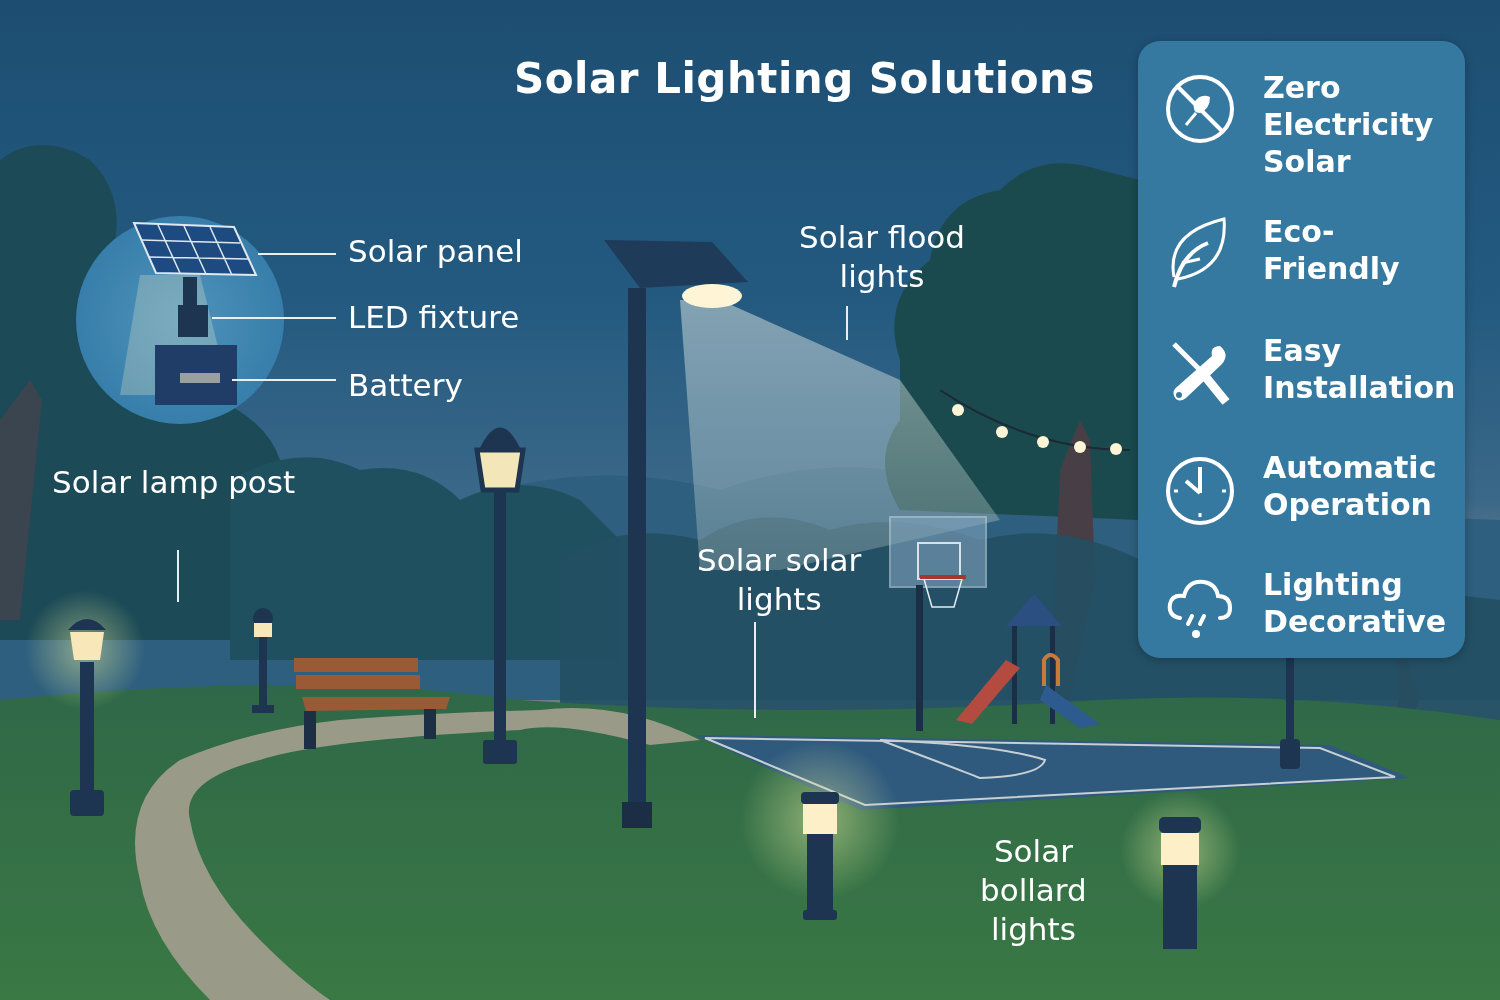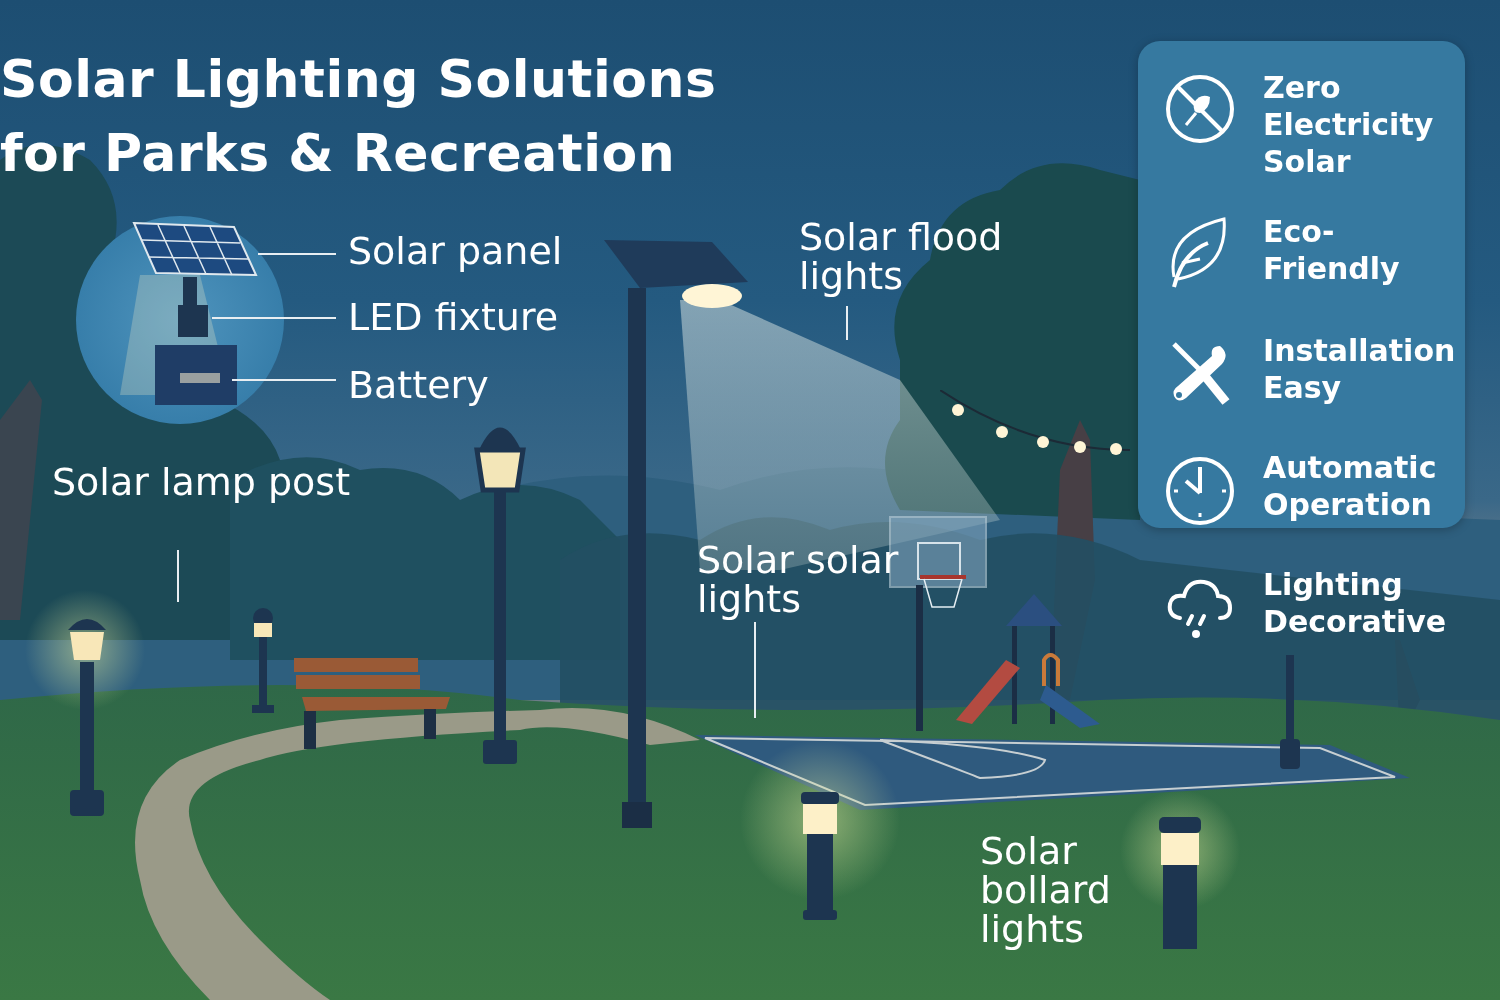--- a/index.html
+++ b/index.html
@@ -1,24 +1,24 @@
 <!DOCTYPE html>
 <html><head>
 <meta charset="utf-8">
 <style>
   html,body{margin:0;padding:0;}
   body{width:1500px;height:1000px;overflow:hidden;font-family:"DejaVu Sans","Liberation Sans",sans-serif;}
   .scene{position:relative;width:1500px;height:1000px;overflow:hidden;
     background:linear-gradient(180deg,#1d4e72 0%,#245a80 30%,#3a6888 50%,#8a8a8c 62%,#6c7c88 66%);}
   .abs{position:absolute;}
-  .title{position:absolute;left:0;top:42px;width:1095px;text-align:left;color:#fff;font-weight:bold;
-    font-size:52px;line-height:74px;letter-spacing:0.5px;}
-  .lbl{position:absolute;color:#fff;font-size:38px;line-height:39px;}
+  .title{position:absolute;left:0;top:42px;width:1095px;text-align:right;color:#fff;font-weight:bold;
+    font-size:42px;line-height:74px;letter-spacing:0.5px;}
+  .lbl{position:absolute;color:#fff;font-size:31px;line-height:39px;text-align:center;}
   .leader{position:absolute;background:#e8eef2;}
-  .panel{position:absolute;left:1138px;top:41px;width:327px;height:487px;border-radius:22px;
+  .panel{position:absolute;left:1138px;top:41px;width:327px;height:617px;border-radius:22px;
     background:#3679a0;box-shadow:0 2px 10px rgba(0,0,0,0.25);}
   .feat{position:absolute;left:0;width:327px;}
   .feat .ic{position:absolute;left:26px;width:72px;height:72px;}
   .feat .txt{position:absolute;left:125px;color:#fff;font-size:30px;line-height:37px;font-weight:bold;}
   svg{display:block;}
 </style>
 </head>
 <body>
 
 <div class="scene">
@@ -156,21 +156,20 @@
     <path d="M38 10 L60 58 M64 11 L86 59 M90 12 L112 60 M22 25 L120 28 M28 42 L128 44" stroke="#dfe8ee" stroke-width="1.5"></path>
     <path d="M20 60 L80 60 L110 180 L0 180 Z" fill="#fff5c8" opacity="0.25"></path>
     <rect x="63" y="62" width="14" height="30" fill="#1d3550"></rect>
     <rect x="58" y="90" width="30" height="32" fill="#1d3550"></rect>
     <rect x="35" y="130" width="82" height="60" fill="#1f3d66"></rect>
     <rect x="60" y="158" width="40" height="10" fill="#9aa0a0"></rect>
   </svg>
 
   <div class="title">
     <div>Solar Lighting Solutions</div>
-    <div>for Parks &amp; Recreation</div>
   </div>
 
   <div class="leader" style="left:258px;top:253px;width:78px;height:2px"></div>
   <div class="lbl" style="left:348px;top:232px">Solar panel</div>
   <div class="leader" style="left:212px;top:317px;width:124px;height:2px"></div>
   <div class="lbl" style="left:348px;top:298px">LED fixture</div>
   <div class="leader" style="left:232px;top:379px;width:104px;height:2px"></div>
   <div class="lbl" style="left:348px;top:366px">Battery</div>
 
   <div class="lbl" style="left:799px;top:218px">
@@ -232,22 +231,22 @@
     <div class="feat" style="top:291px">
       <div class="ic" style="top:4px">
         <svg width="72" height="72" viewBox="0 0 72 72">
           <line x1="10" y1="8" x2="36" y2="34" stroke="#fff" stroke-width="5"></line>
           <line x1="36" y1="34" x2="62" y2="66" stroke="#fff" stroke-width="9"></line>
           <path d="M56 10 Q66 18 58 28 L22 62 Q14 68 10 60 Q8 54 14 50 L48 20 Q46 10 56 10 Z" fill="#fff"></path>
           <circle cx="15" cy="59" r="3" fill="#3679a0"></circle>
         </svg>
       </div>
       <div class="txt" style="top:0">
+        <div>Easy</div>
         <div>Installation</div>
-        <div>Easy</div>
       </div>
     </div>
 
     <div class="feat" style="top:408px">
       <div class="ic" style="top:6px">
         <svg width="72" height="72" viewBox="0 0 72 72">
           <circle cx="36" cy="36" r="32" fill="none" stroke="#fff" stroke-width="4"></circle>
           <line x1="36" y1="12" x2="36" y2="38" stroke="#fff" stroke-width="4"></line>
           <line x1="36" y1="38" x2="22" y2="26" stroke="#fff" stroke-width="4"></line>
           <line x1="10" y1="36" x2="14" y2="36" stroke="#fff" stroke-width="3"></line>

